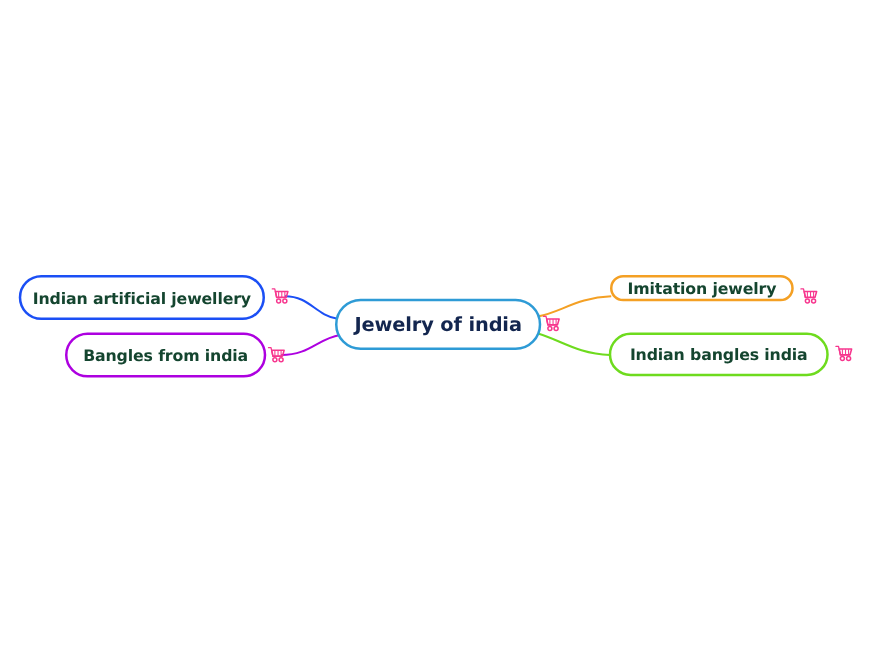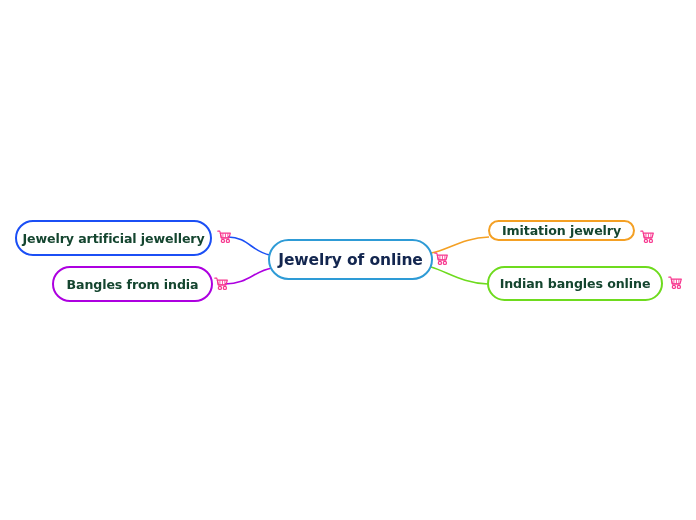--- a/index.html
+++ b/index.html
@@ -121,37 +121,37 @@
 <div id="mindmap-canvas">
 
   <svg id="connector-layer" viewBox="0 0 696 520" width="696" height="520" xmlns="http://www.w3.org/2000/svg">
     <path d="M 228 237 C 248 237, 252 252, 270 255" fill="none" stroke="#1b4ff5" stroke-width="1.6"></path>
     <path d="M 225 284 C 248 284, 254 271, 272 268" fill="none" stroke="#ad00e0" stroke-width="1.6"></path>
     <path d="M 431 253 C 448 250, 462 238, 489 237" fill="none" stroke="#f4a024" stroke-width="1.6"></path>
     <path d="M 431 267 C 448 272, 462 283, 488 284" fill="none" stroke="#6edb1e" stroke-width="1.6"></path>
   </svg>
 
   <div class="node node-root">
-    <span class="node-label">Jewelry of online</span>
+    <span class="node-label">Jewelry of india</span>
   </div>
 
   <div class="node node-branch node-b1">
-    <span class="node-label">Jewelry artificial jewellery</span>
+    <span class="node-label">Indian artificial jewellery</span>
   </div>
 
   <div class="node node-branch node-b2">
     <span class="node-label">Bangles from india</span>
   </div>
 
   <div class="node node-branch node-b3">
     <span class="node-label">Imitation jewelry</span>
   </div>
 
   <div class="node node-branch node-b4">
-    <span class="node-label">Indian bangles online</span>
+    <span class="node-label">Indian bangles india</span>
   </div>
 
   <span class="cart-icon cart-root">
     <svg viewBox="0 0 16 16" xmlns="http://www.w3.org/2000/svg">
       <path d="M0.8 1.2 L3.0 1.2 L4.6 8.6 L12.4 8.6" fill="none" stroke="#f7368e" stroke-width="1.1" stroke-linecap="round" stroke-linejoin="round"></path>
       <path d="M3.6 3.4 L14.2 3.4 L12.8 8.3 L4.6 8.3 Z" fill="none" stroke="#f7368e" stroke-width="1.3" stroke-linejoin="round"></path>
       <line x1="6.3" y1="3.6" x2="6.3" y2="8.1" stroke="#f7368e" stroke-width="0.9"></line>
       <line x1="9.0" y1="3.6" x2="9.0" y2="8.1" stroke="#f7368e" stroke-width="0.9"></line>
       <line x1="11.6" y1="3.6" x2="11.6" y2="8.1" stroke="#f7368e" stroke-width="0.9"></line>
       <circle cx="6.3" cy="11.6" r="1.7" fill="none" stroke="#f7368e" stroke-width="1.3"></circle>

